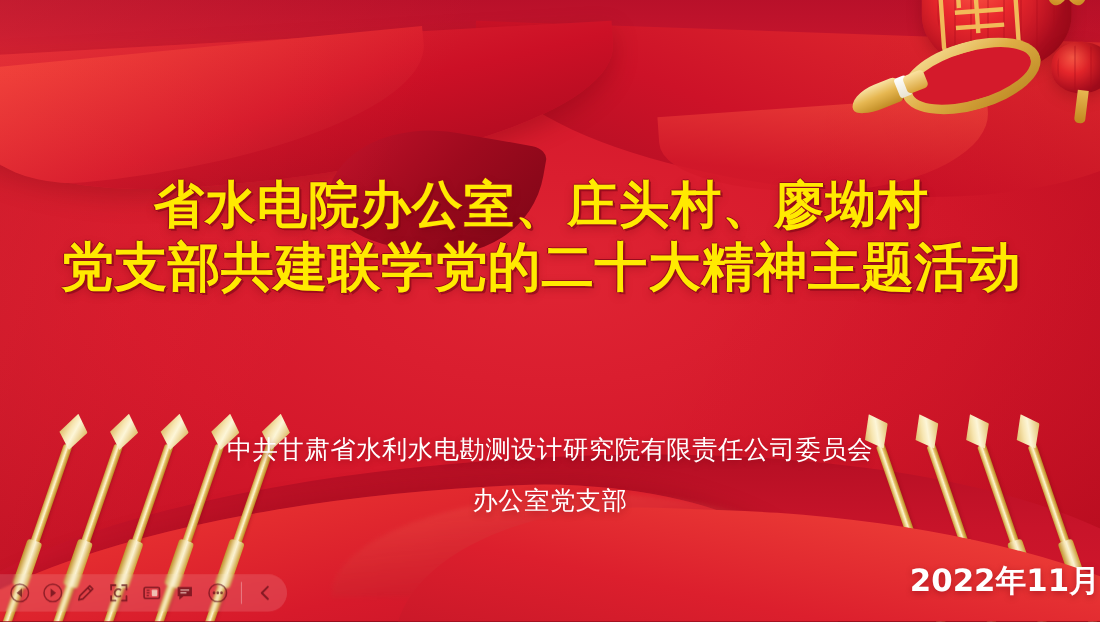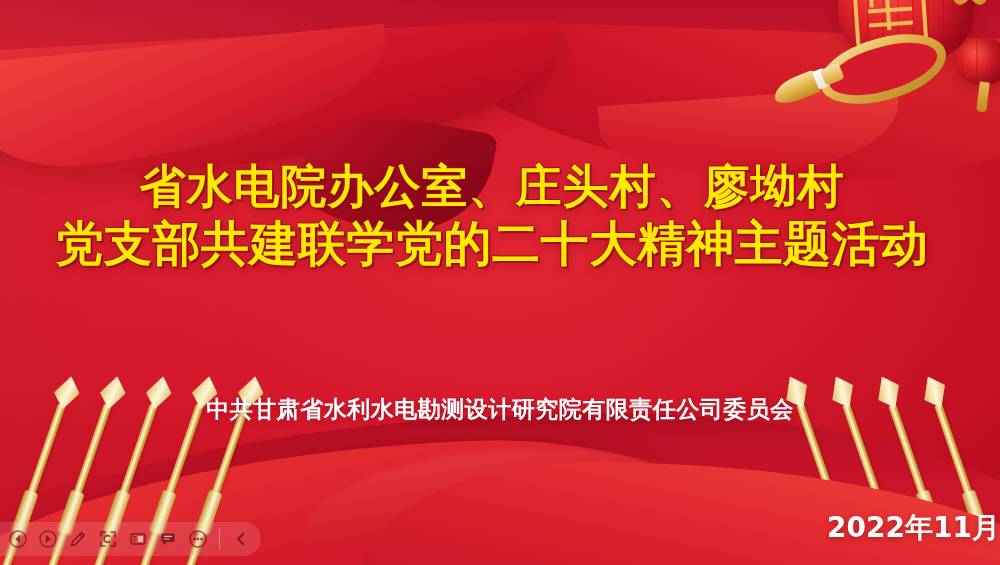--- a/index.html
+++ b/index.html
@@ -274,21 +274,21 @@
 
   .org-block {
     position: absolute;
     left: 0; right: 0;
     top: 386px;
     text-align: center;
     z-index: 30;
   }
   .org-line {
     font-family: "DejaVu Sans", "Liberation Sans", sans-serif;
-    font-weight: 700;
+    font-weight: 400;
     font-size: 23px;
     line-height: 47px;
     color: #ffffff;
     letter-spacing: 0.5px;
     white-space: nowrap;
     text-shadow: 0 2px 6px rgba(110,0,14,.42);
   }
   .date-line {
     position: absolute;
     left: 0; right: 0;
@@ -409,20 +409,21 @@
 
   <div class="wave wave-front"></div>
 
   <div class="title-block">
     <div class="title-line l1">省水电院办公室、庄头村、廖坳村</div>
     <div class="title-line l2">党支部共建联学党的二十大精神主题活动</div>
   </div>
 
   <div class="org-block">
     <div class="org-line">中共甘肃省水利水电勘测设计研究院有限责任公司委员会</div>
+    <div class="org-line">办公室党支部</div>
   </div>
 
   <div class="date-line">2022年11月</div>
 
   <div class="toolbar">
 
     <div class="tb-btn">
       <span>
         <svg width="18" height="18" viewBox="0 0 18 18">
           <circle cx="9" cy="9" r="8" fill="none" stroke="#5d0a14" stroke-width="1.4" opacity=".75"></circle>

